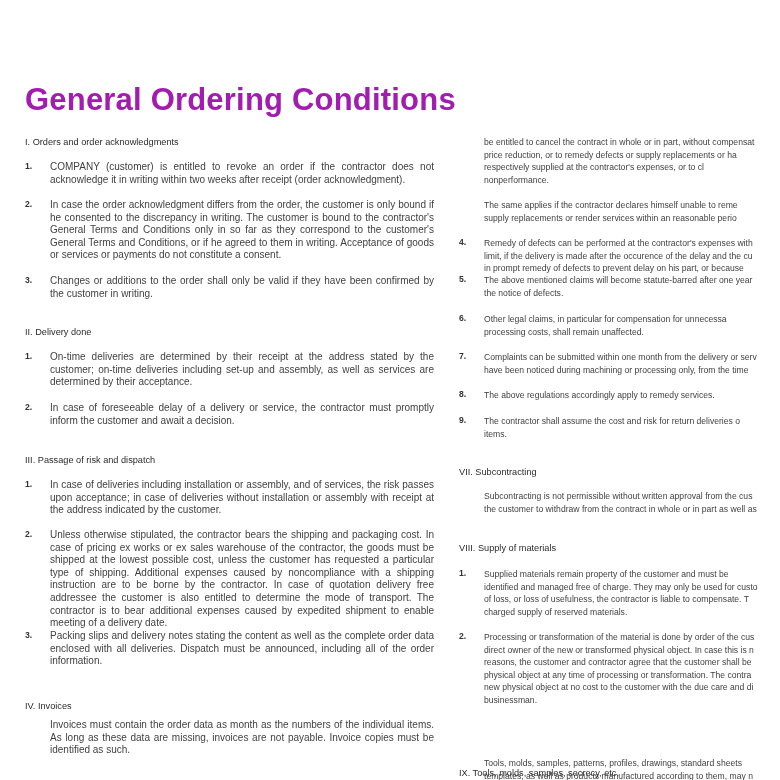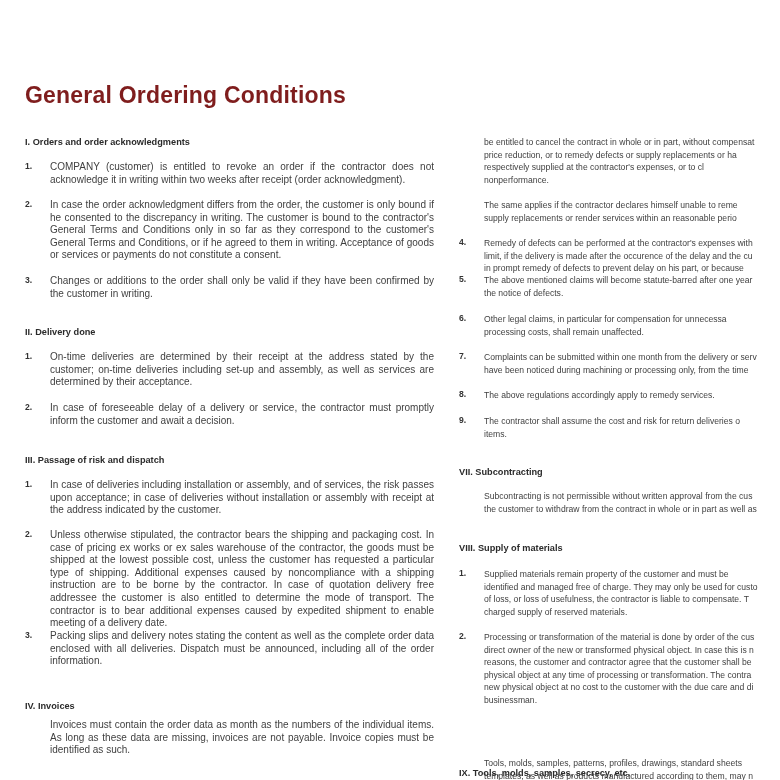--- a/index.html
+++ b/index.html
@@ -2,29 +2,29 @@
 <html><head>
 <meta charset="utf-8">
 <style>
   html, body { margin: 0; padding: 0; background: #ffffff; }
   body {
     width: 780px; height: 780px; overflow: hidden; position: relative;
     font-family: "Liberation Sans", sans-serif; color: #3a3a3a;
   }
   .title {
     position: absolute; left: 25px; top: 82px; margin: 0;
-    font-size: 23px; font-weight: bold; color: #7f1d1d; letter-spacing: 0.2px;
+    font-size: 31px; font-weight: bold; color: #a21caf; letter-spacing: 0.2px;
     white-space: nowrap;
   }
   .col { position: absolute; top: 0; }
   .col-left { left: 25px; width: 409px; }
   .col-right { left: 459px; width: 360px; }
   .sec-head {
     position: absolute; left: 0; margin: 0;
-    font-size: 9.2px; font-weight: bold; color: #2b2b2b; white-space: nowrap;
+    font-size: 9.2px; font-weight: normal; color: #2b2b2b; white-space: nowrap;
   }
   .item { position: absolute; left: 0; width: 100%; }
   .num {
     position: absolute; left: 0; top: 0; font-size: 8.6px; font-weight: bold; color: #333;
   }
   .txt {
     margin: 0 0 0 25px; font-size: 10px; line-height: 12.6px; color: #3f3f3f;
     text-align: justify;
   }
   .para { position: absolute; left: 25px; width: calc(100% - 25px); }

